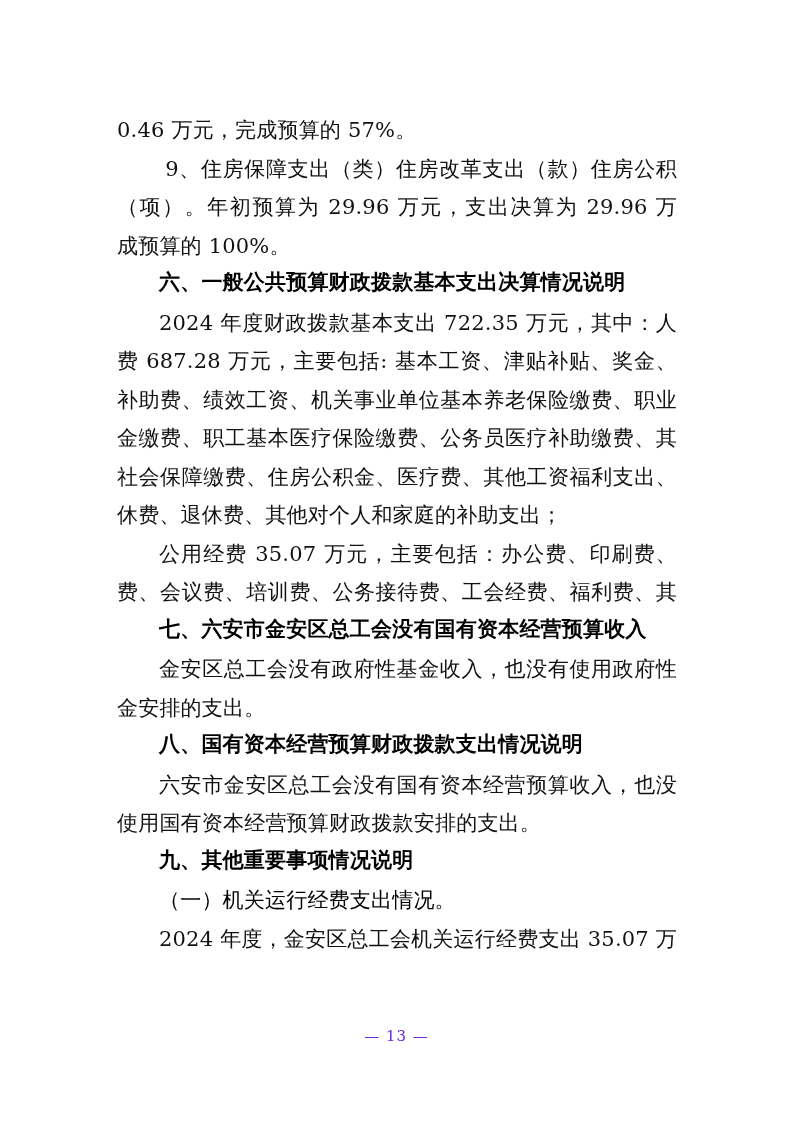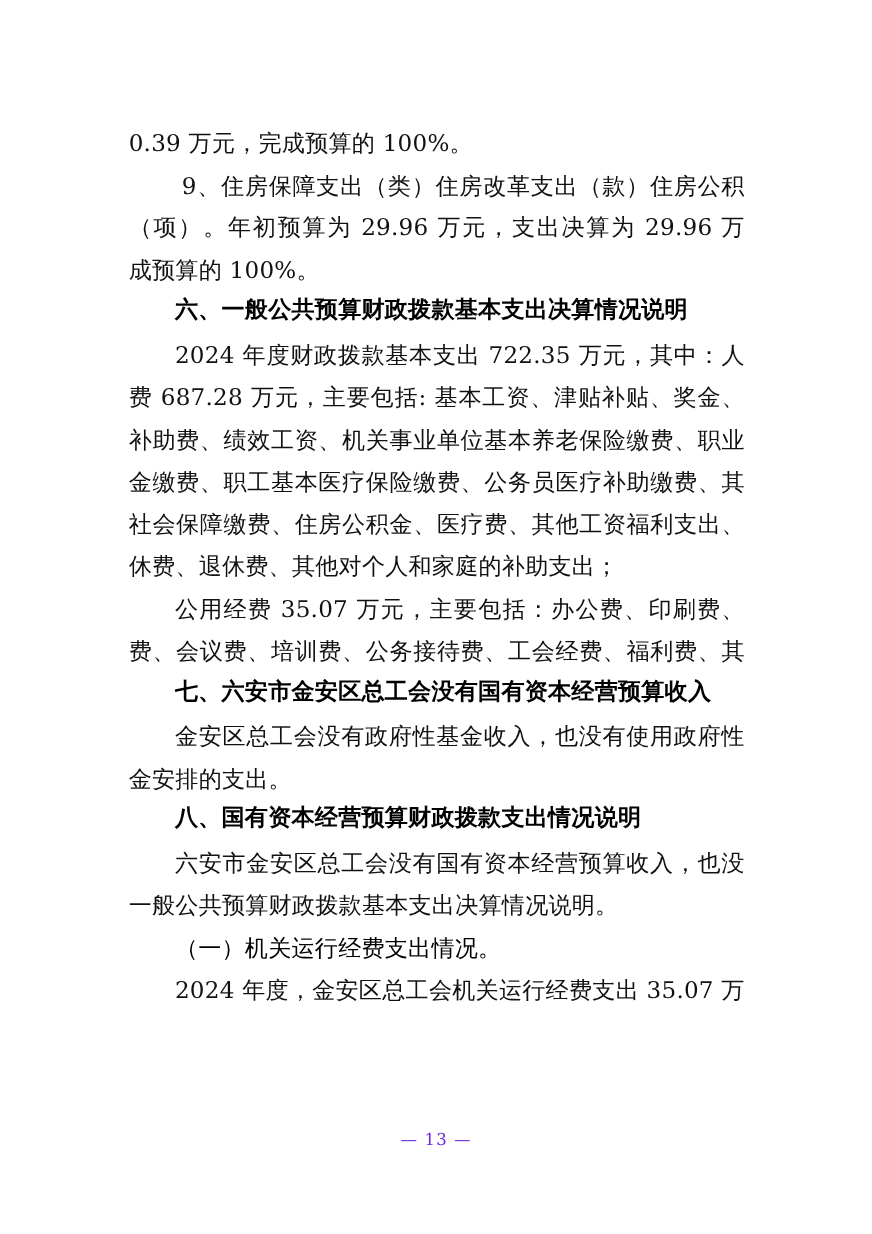--- a/index.html
+++ b/index.html
@@ -59,36 +59,37 @@
     line-height: 20px;
     color: #6d28d9;
     letter-spacing: 1px;
   }
 </style>
 </head>
 <body>
 
 <div class="page">
   <div class="content">
-    <div class="line">0.39 万元，完成预算的 100%。</div>
+    <div class="line">0.46 万元，完成预算的 57%。</div>
     <div class="line indent-lg just">9、住房保障支出（类）住房改革支出（款）住房公积金</div>
     <div class="line just">（项）。年初预算为 29.96 万元，支出决算为 29.96 万元，完</div>
     <div class="line">成预算的 100%。</div>
     <div class="line indent hei">六、一般公共预算财政拨款基本支出决算情况说明</div>
     <div class="line indent just">2024 年度财政拨款基本支出 722.35 万元，其中：人员经</div>
     <div class="line just">费 687.28 万元，主要包括: 基本工资、津贴补贴、奖金、伙食</div>
     <div class="line just">补助费、绩效工资、机关事业单位基本养老保险缴费、职业年</div>
     <div class="line just">金缴费、职工基本医疗保险缴费、公务员医疗补助缴费、其他</div>
     <div class="line just">社会保障缴费、住房公积金、医疗费、其他工资福利支出、离</div>
     <div class="line">休费、退休费、其他对个人和家庭的补助支出；</div>
     <div class="line indent just">公用经费 35.07 万元，主要包括：办公费、印刷费、差旅</div>
     <div class="line just">费、会议费、培训费、公务接待费、工会经费、福利费、其他</div>
     <div class="line indent hei">七、六安市金安区总工会没有国有资本经营预算收入</div>
     <div class="line indent just">金安区总工会没有政府性基金收入，也没有使用政府性基</div>
     <div class="line">金安排的支出。</div>
     <div class="line indent hei">八、国有资本经营预算财政拨款支出情况说明</div>
     <div class="line indent just">六安市金安区总工会没有国有资本经营预算收入，也没有</div>
-    <div class="line">一般公共预算财政拨款基本支出决算情况说明。</div>
+    <div class="line">使用国有资本经营预算财政拨款安排的支出。</div>
+    <div class="line indent hei">九、其他重要事项情况说明</div>
     <div class="line indent kai-bold">（一）机关运行经费支出情况。</div>
     <div class="line indent just">2024 年度，金安区总工会机关运行经费支出 35.07 万元，</div>
   </div>
   <div class="pagenum">— 13 —</div>
 </div>
 
 </body></html>

